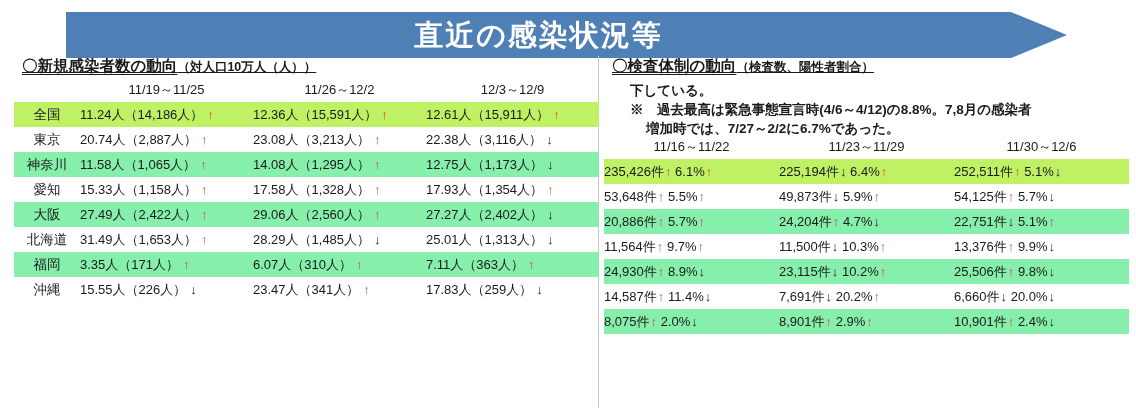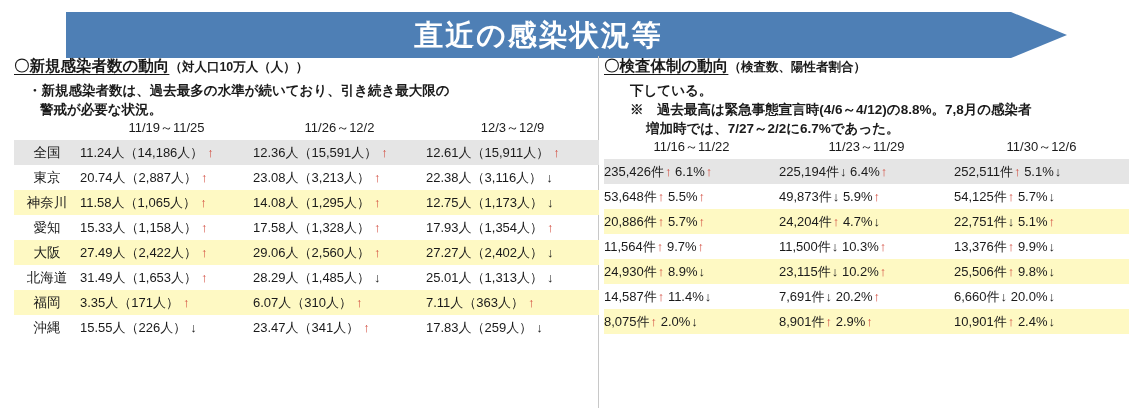--- a/index.html
+++ b/index.html
@@ -66,22 +66,23 @@
   .col {
     position: absolute;
     top: 56px;
   }
   .col-left { left: 14px; width: 585px; }
   .col-right { left: 604px; width: 525px; }
 
   .section-head {
     font-size: 15.5px;
     font-weight: bold;
-    margin: 0 0 4px 0;
+    margin: 0 0 4px 8px;
     white-space: nowrap;
+    text-decoration: underline;
   }
   .section-head .underline {
     text-decoration: underline;
     text-underline-offset: 3px;
   }
   .section-head .small {
     font-size: 12.5px;
     font-weight: bold;
   }
   .bullets {
@@ -106,22 +107,22 @@
     white-space: nowrap;
   }
   .hdr-row th {
     font-size: 13px;
     text-align: center;
     padding-bottom: 3px;
     font-weight: normal;
     color: #1a1a1a;
   }
   tbody tr { height: 25px; }
-  tbody tr.band { background: #fef9c3; }
-  tbody tr.top { background: #e5e5e5; }
+  tbody tr.band { background: #86efac; }
+  tbody tr.top { background: #bef264; }
   .pref {
     text-align: center;
     width: 66px;
     font-size: 13.5px;
   }
   .cell {
     text-align: left;
   }
   .val { }
   .paren { }
@@ -151,24 +152,20 @@
     <div class="banner"></div>
     <div class="banner-arrow"></div>
     <div class="banner-title">直近の感染状況等</div>
   </div>
 
   <div class="divider"></div>
 
   <div class="col col-left">
     <div class="section-head">
       <span class="underline">〇新規感染者数の動向</span><span class="small">（対人口10万人（人））</span>
-    </div>
-    <div class="bullets">
-      <div class="line indent1">・新規感染者数は、過去最多の水準が続いており、引き続き最大限の</div>
-      <div class="line indent2">警戒が必要な状況。</div>
     </div>
 
     <table class="tbl-left" id="left-table">
       <thead>
         <tr class="hdr-row">
           <th class="pref"></th>
           <th class="c-period">11/19～11/25</th>
           <th class="c-period">11/26～12/2</th>
           <th class="c-period">12/3～12/9</th>
         </tr>

